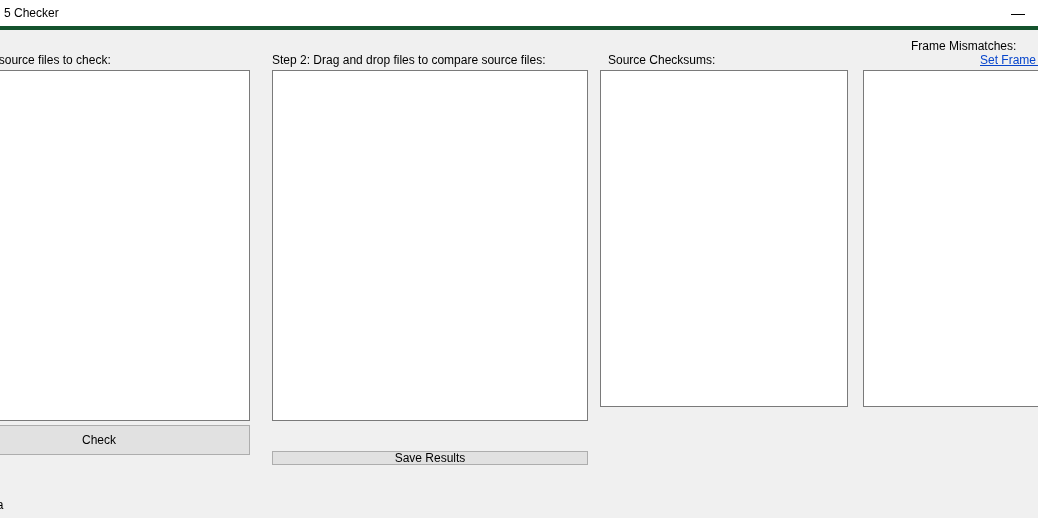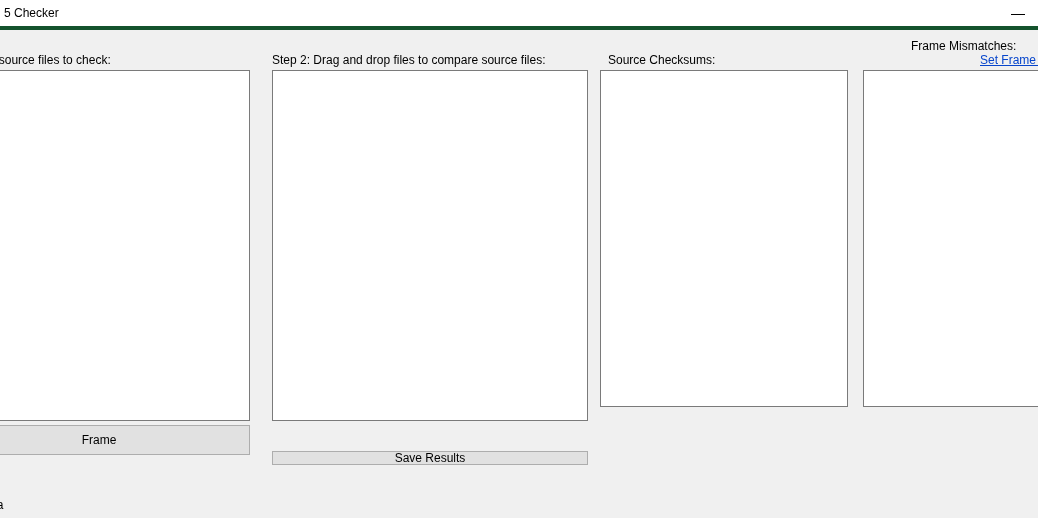--- a/index.html
+++ b/index.html
@@ -105,21 +105,21 @@
 
   <div class="listbox" style="left:-52px; top:40px; width:302px; height:351px;"></div>
 
   <div class="listbox" style="left:272px; top:40px; width:316px; height:351px;"></div>
 
   <div class="listbox" style="left:600px; top:40px; width:248px; height:337px;"></div>
 
   <div class="listbox" style="left:863px; top:40px; width:248px; height:337px;"></div>
 
   <div class="btn" style="left:-52px; top:395px; width:302px; height:30px;">
-    <span>Frame</span>
+    <span>Check</span>
   </div>
 
 
   <div class="btn" style="left:272px; top:421px; width:316px; height:14px;">
     <span>Save Results</span>
   </div>
 
   <div class="credits" style="left:-52px; top:468px;">s Cardona</div>
 
 </div>

